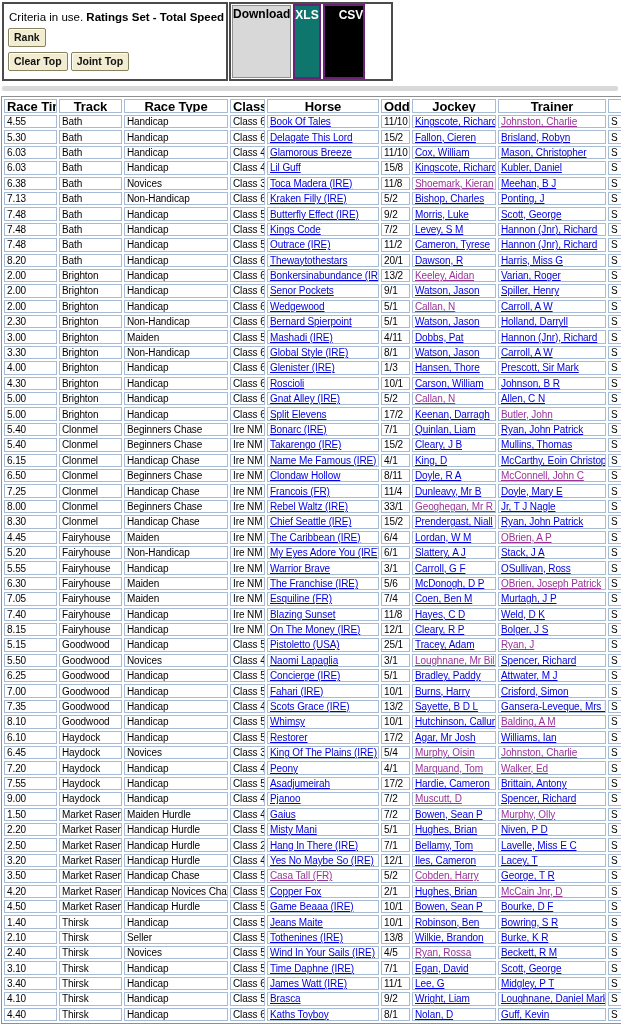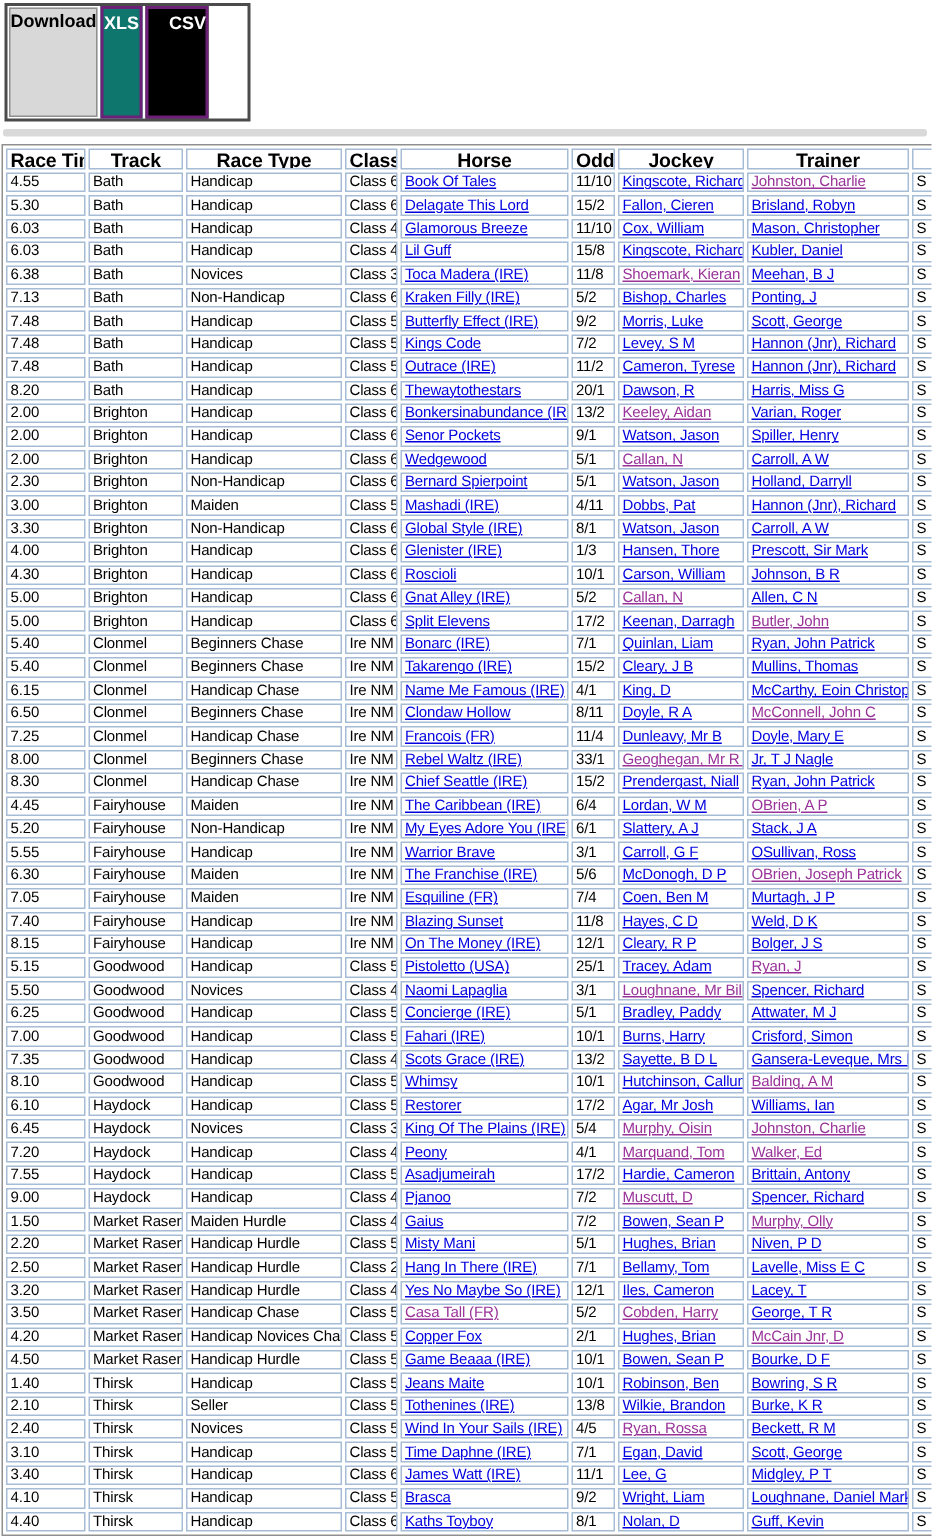--- a/index.html
+++ b/index.html
@@ -29,20 +29,33 @@
     font-size:10px; line-height:11px; letter-spacing:-0.1px;
     white-space:nowrap; overflow:hidden; text-align:left; color:#000; }
   th { font-weight:bold; text-align:center; height:14px; font-size:13px; }
   td a { text-decoration:underline; color:#0000e0; cursor:pointer; }
   td a.visited { color:#993399; }
 </style>
 </head>
 <body>
 
 <div class="top-wrap">
+  <div class="criteria-box">
+    <div class="criteria-text">
+      <span>Criteria in use.</span>
+      <b>Ratings Set - Total Speed</b>
+    </div>
+    <div class="btn-row">
+      <button class="btn">Rank</button>
+    </div>
+    <div class="btn-row">
+      <button class="btn">Clear Top</button>
+      <button class="btn">Joint Top</button>
+    </div>
+  </div>
   <div class="download-box">
     <div class="dl-header">Download</div>
     <div class="dl-btn-row">
       <div class="dl-btn dl-xls">XLS</div>
       <div class="dl-btn dl-csv">CSV</div>
     </div>
   </div>
 </div>
 
 <div class="strip"></div>

